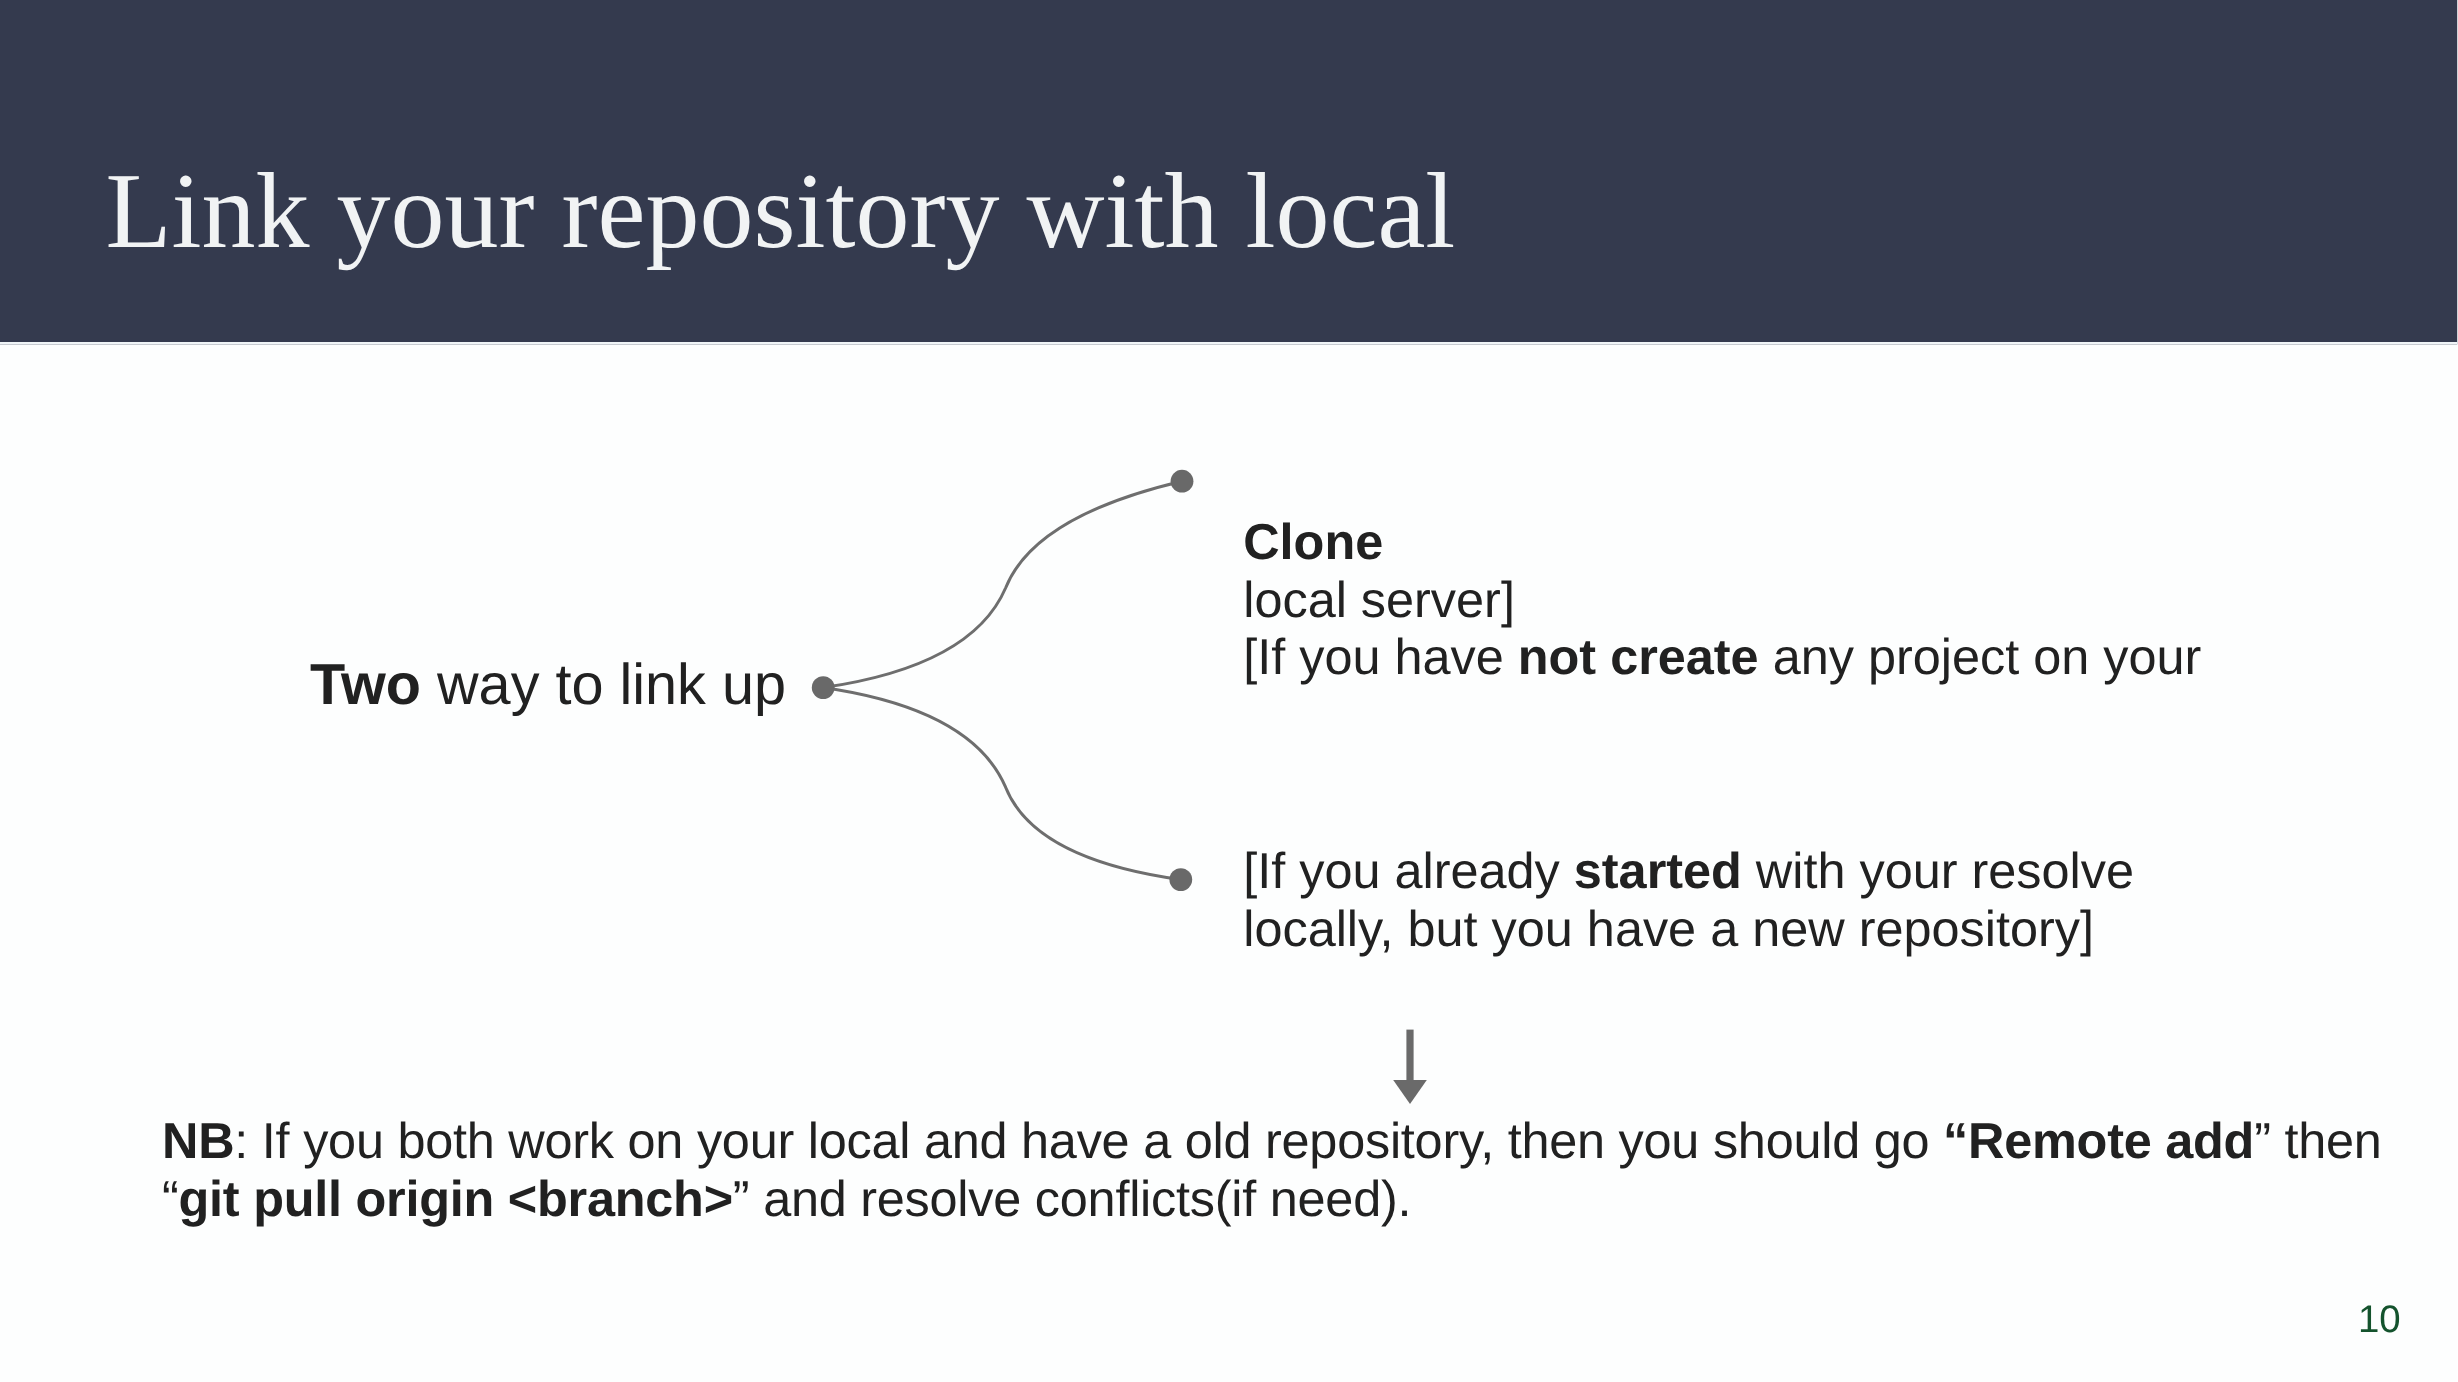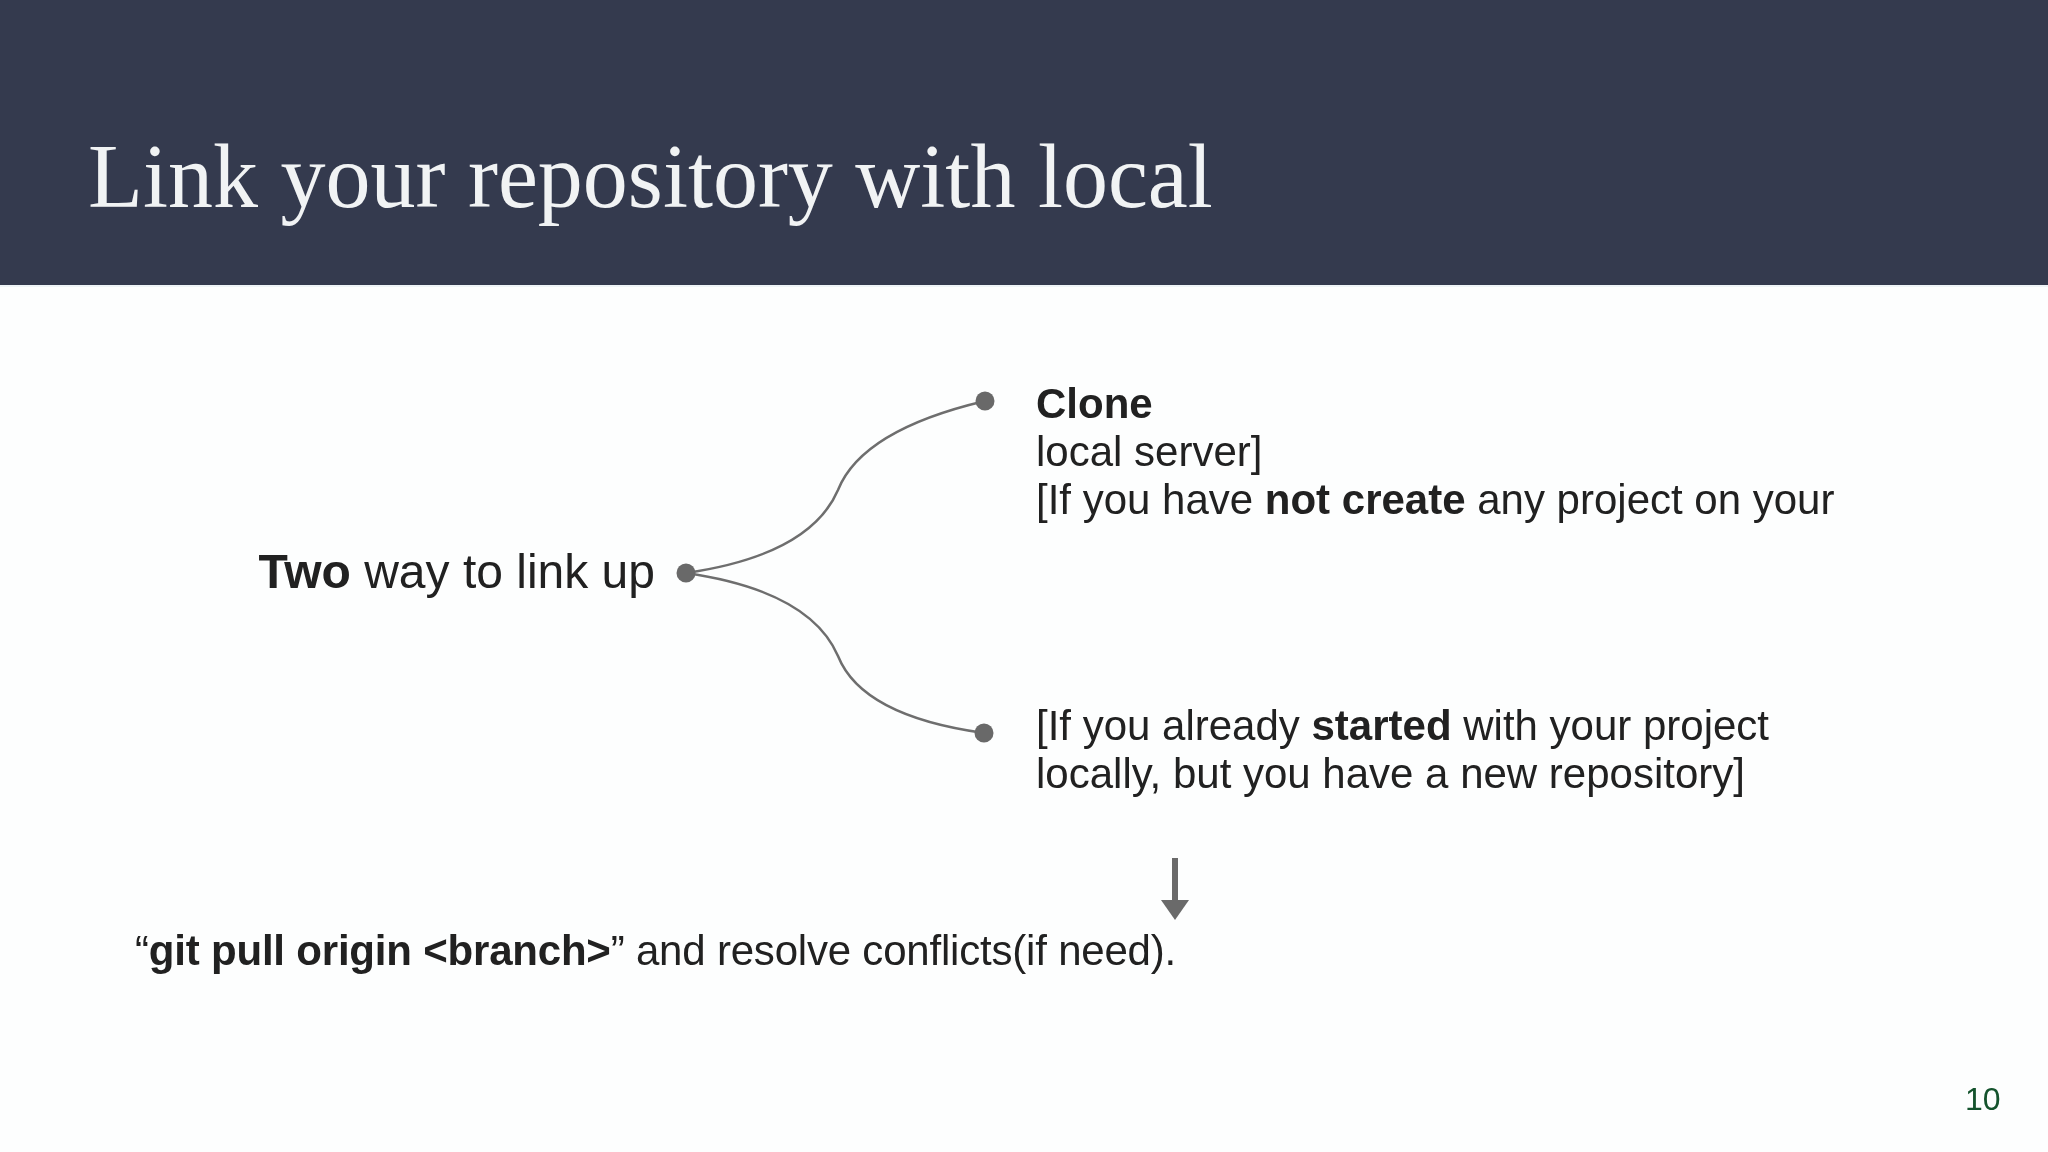--- a/index.html
+++ b/index.html
@@ -39,21 +39,21 @@
     height: 1152px;
   }
   .diagram-svg path {
     fill: none;
     stroke: #6E6E6E;
     stroke-width: 2.5;
   }
   .diagram-svg circle { fill: #696969; }
   .diagram-svg line { stroke: #6A6A6A; stroke-width: 6; }
   .diagram-svg polygon { fill: #6A6A6A; }
-  .b { font-weight: 700; }
+  .b { font-weight: 700; margin-top: 48px; }
   .two-way-label {
     position: absolute;
     right: 1393px;
     top: 547px;
     font-size: 48px;
     line-height: 50px;
     white-space: nowrap;
     text-align: right;
   }
   .branch-block {
@@ -111,26 +111,29 @@
   <div class="branch-block clone-block">
     <div class="line b">Clone</div>
     <div class="line">local server]</div>
     <div class="line">
       <span>[If you have </span><span class="b">not create</span><span> any project on your</span>
     </div>
   </div>
 
   <div class="branch-block remote-block">
     <div class="line">
-      <span>[If you already </span><span class="b">started</span><span> with your project</span>
+      <span>[If you already </span><span class="b">started</span><span> with your resolve</span>
     </div>
     <div class="line">locally, but you have a new repository]</div>
   </div>
 
   <div class="nb-block">
+    <div class="line">
+      <span class="b">NB</span><span>: If you both work on your local and have a old repository, then you should go </span><span class="b">“Remote add</span><span>” then</span>
+    </div>
     <div class="line">
       <span>“</span><span class="b">git pull origin &lt;branch&gt;</span><span>” and resolve conflicts(if need).</span>
     </div>
   </div>
 
   <div class="page-number">10</div>
 
 </div>
 
 </body></html>

